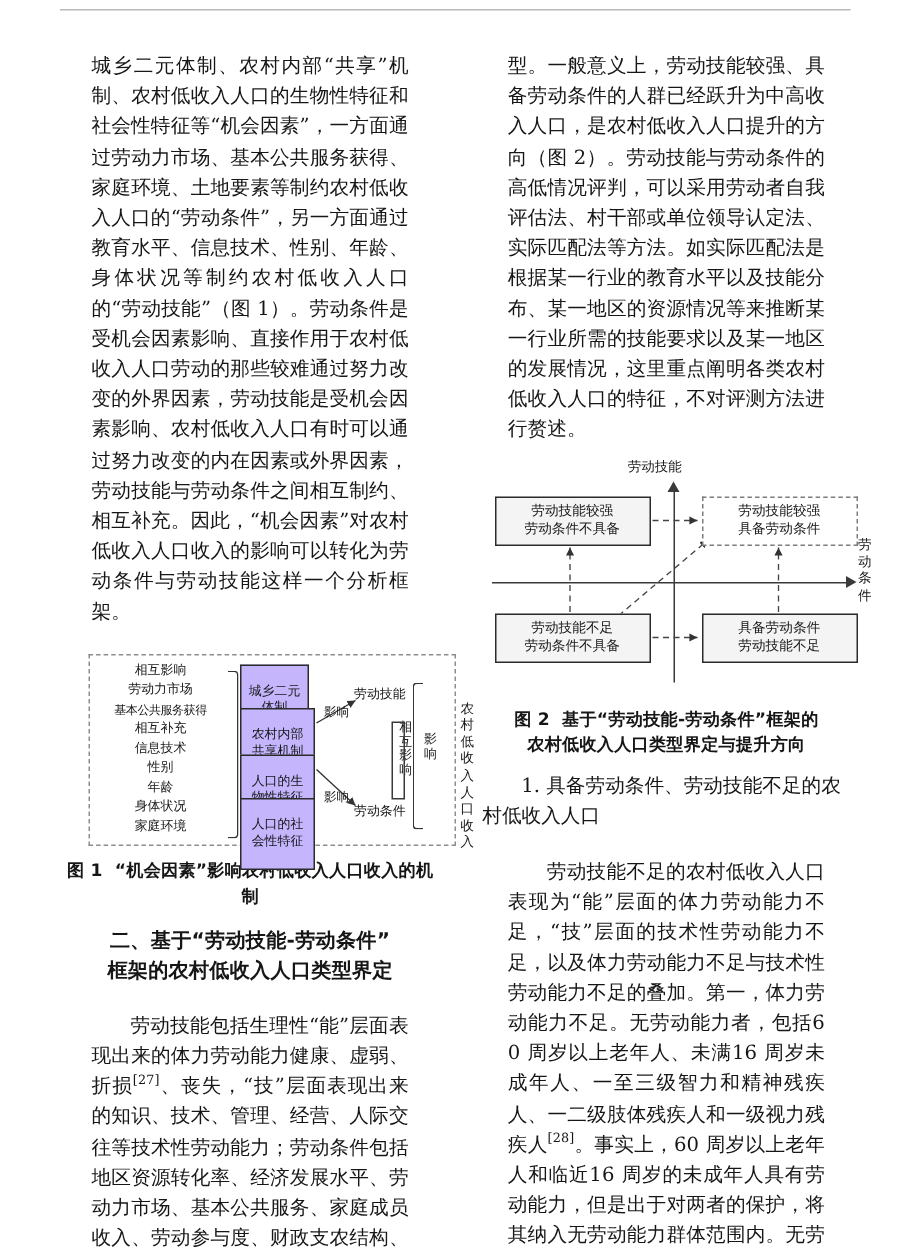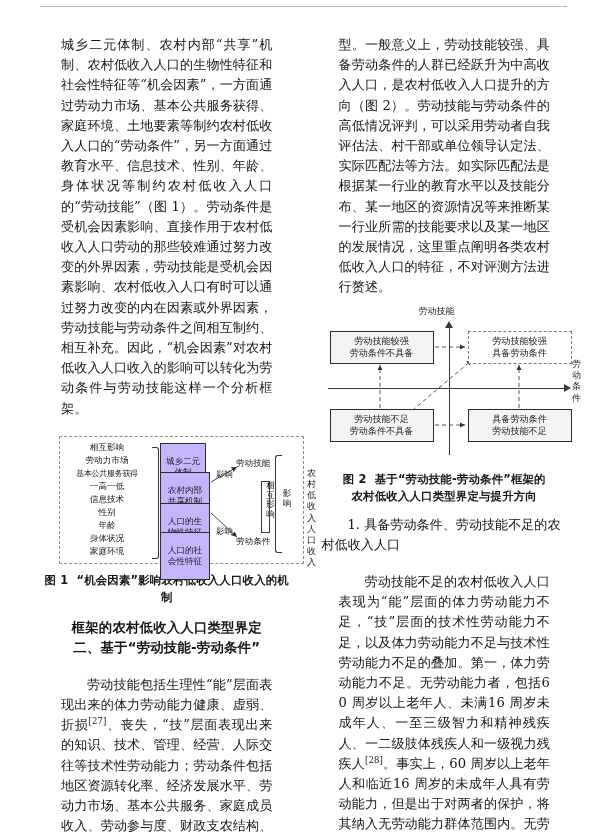--- a/index.html
+++ b/index.html
@@ -155,21 +155,21 @@
 
       <p class="body">城乡二元体制、农村内部“共享”机制、农村低收入人口的生物性特征和社会性特征等“机会因素”，一方面通过劳动力市场、基本公共服务获得、家庭环境、土地要素等制约农村低收入人口的“劳动条件”，另一方面通过教育水平、信息技术、性别、年龄、身体状况等制约农村低收入人口的“劳动技能”（图 1）。劳动条件是受机会因素影响、直接作用于农村低收入人口劳动的那些较难通过努力改变的外界因素，劳动技能是受机会因素影响、农村低收入人口有时可以通过努力改变的内在因素或外界因素，劳动技能与劳动条件之间相互制约、相互补充。因此，“机会因素”对农村低收入人口收入的影响可以转化为劳动条件与劳动技能这样一个分析框架。</p>
 
       <div class="fig1wrap">
         <div class="fig1">
 
           <div class="flist">
             <div>相互影响</div>
             <div>劳动力市场</div>
             <div class="wide">基本公共服务获得</div>
-            <div>一高一低</div>
+            <div>相互补充</div>
             <div>信息技术</div>
             <div>性别</div>
             <div>年龄</div>
             <div>身体状况</div>
             <div>家庭环境</div>
           </div>
 
           <div class="brace"></div>
 
           <div class="fbox fb1">城乡二元体制</div>
@@ -202,22 +202,22 @@
         <div class="fig1 outside-host" style="border:none;position:absolute;left:12px;top:0;width:275px;height:128px;">
           <div class="outside-label">农村低收入人口收入</div>
         </div>
       </div>
 
       <div class="fig-caption">
         <span class="num">图 1</span><span>“机会因素”影响农村低收入人口收入的机制</span>
       </div>
 
       <h2 class="section">
+        <span>二、基于“劳动技能-劳动条件”</span>
         <span>框架的农村低收入人口类型界定</span>
-        <span>二、基于“劳动技能-劳动条件”</span>
       </h2>
 
       <p class="body indent"><span>劳动技能包括生理性“能”层面表现出来的体力劳动能力健康、虚弱、折损</span><span class="sup">[27]</span><span>、丧失，“技”层面表现出来的知识、技术、管理、经营、人际交往等技术性劳动能力；劳动条件包括地区资源转化率、经济发展水平、劳动力市场、基本公共服务、家庭成员收入、劳动参与度、财政支农结构、农村产权制度、工作岗位等。农村低收入人口的生成是主体劳动技能与客体劳动条件相互作用的结果，在实际中，农村低收入人口的劳动技能与劳动条件呈现“一高一低”“双低”的不平衡态势，所以根据“劳动技能-劳动条件”组合情况可以将农村低收入人口划分为具备劳动条件、劳动技能不足的技能不足型，劳动技能较强、劳动条件不具备的条件不足型，劳动技能不足、劳动条件不具备的技能与条件不足</span></p>
 
     </div>
 
     <div class="col col-right">
 
       <p class="body">型。一般意义上，劳动技能较强、具备劳动条件的人群已经跃升为中高收入人口，是农村低收入人口提升的方向（图 2）。劳动技能与劳动条件的高低情况评判，可以采用劳动者自我评估法、村干部或单位领导认定法、实际匹配法等方法。如实际匹配法是根据某一行业的教育水平以及技能分布、某一地区的资源情况等来推断某一行业所需的技能要求以及某一地区的发展情况，这里重点阐明各类农村低收入人口的特征，不对评测方法进行赘述。</p>
 

